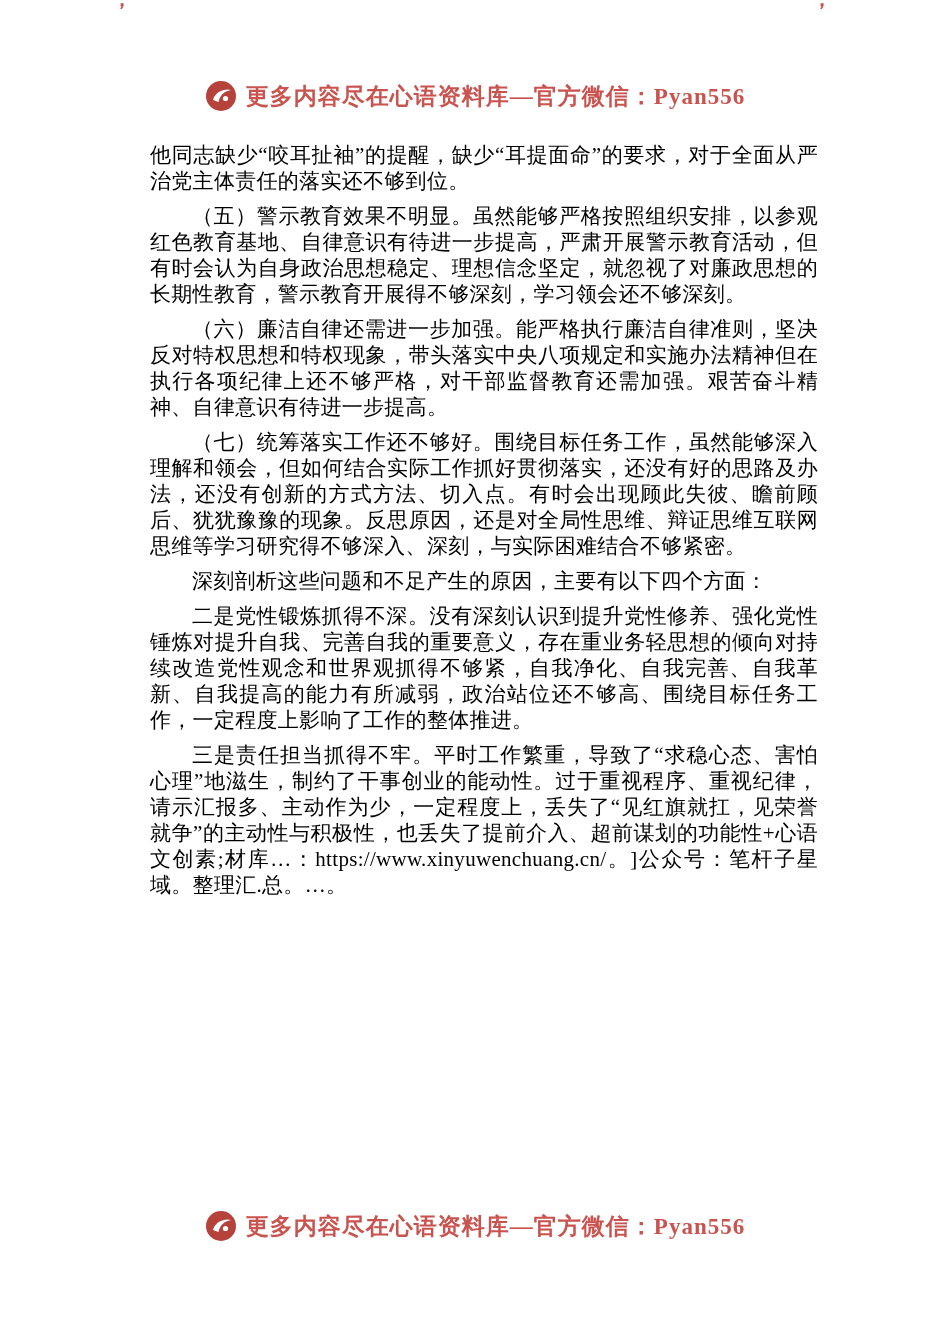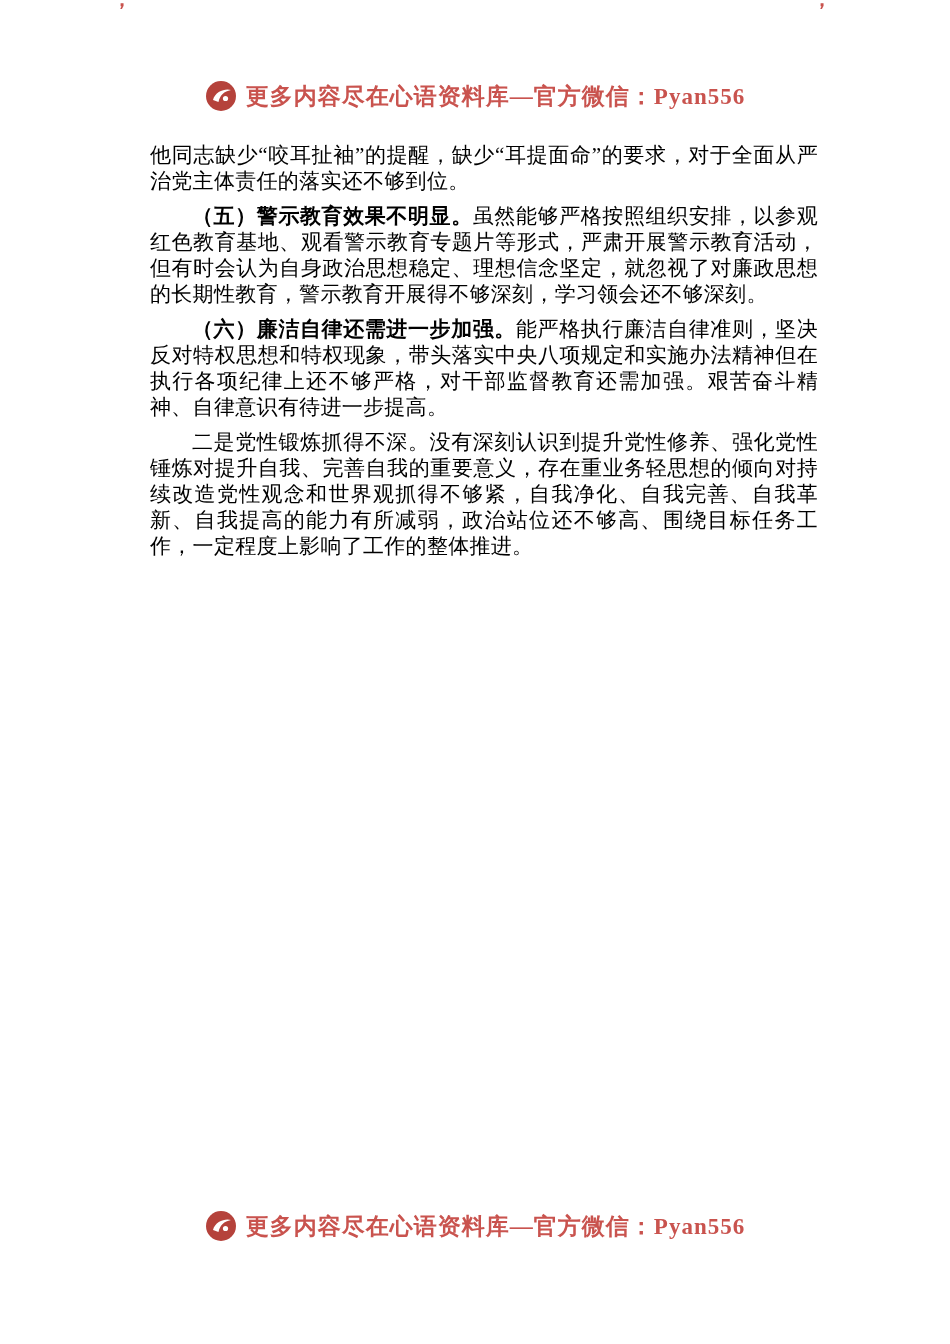--- a/index.html
+++ b/index.html
@@ -63,21 +63,21 @@
   .para {
     margin: 0 0 9px 0;
     font-size: 21px;
     line-height: 26px;
     text-align: justify;
     text-indent: 2em;
     letter-spacing: 0.3px;
     word-break: break-all;
   }
   .para.no-indent { text-indent: 0; }
-  .lead { font-weight: bold; }
+  .lead { font-weight: normal; }
 </style>
 </head>
 <body>
 
 <div class="page">
 
   <div class="top-fragment left"><span>；</span></div>
   <div class="top-fragment right"><span>；</span></div>
 
   <div class="watermark header">
@@ -88,30 +88,33 @@
         <circle cx="20.5" cy="18.5" r="2.6" fill="#ffffff"></circle>
       </svg>
     </span>
     <span class="wm-text">更多内容尽在心语资料库—官方微信：Pyan556</span>
   </div>
 
   <div class="content">
 
     <p class="para no-indent"><span class="lead"></span><span>他同志缺少“咬耳扯袖”的提醒，缺少“耳提面命”的要求，对于全面从严治党主体责任的落实还不够到位。</span></p>
 
-    <p class="para"><span class="lead">（五）警示教育效果不明显。</span><span>虽然能够严格按照组织安排，以参观红色教育基地、观看警示教育专题片等形式，严肃开展警示教育活动，但有时会认为自身政治思想稳定、理想信念坚定，就忽视了对廉政思想的长期性教育，警示教育开展得不够深刻，学习领会还不够深刻。</span></p>
+    <p class="para"><span class="lead">（五）警示教育效果不明显。</span><span>虽然能够严格按照组织安排，以参观红色教育基地、自律意识有待进一步提高，严肃开展警示教育活动，但有时会认为自身政治思想稳定、理想信念坚定，就忽视了对廉政思想的长期性教育，警示教育开展得不够深刻，学习领会还不够深刻。</span></p>
 
     <p class="para"><span class="lead">（六）廉洁自律还需进一步加强。</span><span>能严格执行廉洁自律准则，坚决反对特权思想和特权现象，带头落实中央八项规定和实施办法精神但在执行各项纪律上还不够严格，对干部监督教育还需加强。艰苦奋斗精神、自律意识有待进一步提高。</span></p>
 
+    <p class="para"><span class="lead">（七）统筹落实工作还不够好。</span><span>围绕目标任务工作，虽然能够深入理解和领会，但如何结合实际工作抓好贯彻落实，还没有好的思路及办法，还没有创新的方式方法、切入点。有时会出现顾此失彼、瞻前顾后、犹犹豫豫的现象。反思原因，还是对全局性思维、辩证思维互联网思维等学习研究得不够深入、深刻，与实际困难结合不够紧密。</span></p>
 
 
+    <p class="para"><span class="lead"></span><span>深刻剖析这些问题和不足产生的原因，主要有以下四个方面：</span></p>
 
 
     <p class="para"><span class="lead"></span><span>二是党性锻炼抓得不深。没有深刻认识到提升党性修养、强化党性锤炼对提升自我、完善自我的重要意义，存在重业务轻思想的倾向对持续改造党性观念和世界观抓得不够紧，自我净化、自我完善、自我革新、自我提高的能力有所减弱，政治站位还不够高、围绕目标任务工作，一定程度上影响了工作的整体推进。</span></p>
 
+    <p class="para"><span class="lead"></span><span>三是责任担当抓得不牢。平时工作繁重，导致了“求稳心态、害怕心理”地滋生，制约了干事创业的能动性。过于重视程序、重视纪律，请示汇报多、主动作为少，一定程度上，丢失了“见红旗就扛，见荣誉就争”的主动性与积极性，也丢失了提前介入、超前谋划的功能性+心语文创素;材库…：https://www.xinyuwenchuang.cn/。]公众号：笔杆子星域。整理汇.总。…。</span></p>
 
 
   </div>
 
   <div class="watermark footer">
     <span class="logo">
       <svg width="32" height="32" viewBox="0 0 32 32" aria-hidden="true">
         <circle cx="16" cy="16" r="15" fill="#b5423b"></circle>
         <path d="M8 20 C10 11, 21 8, 26 10 C19 11.5, 15 15, 13.5 22 Z" fill="#ffffff"></path>
         <circle cx="20.5" cy="18.5" r="2.6" fill="#ffffff"></circle>

